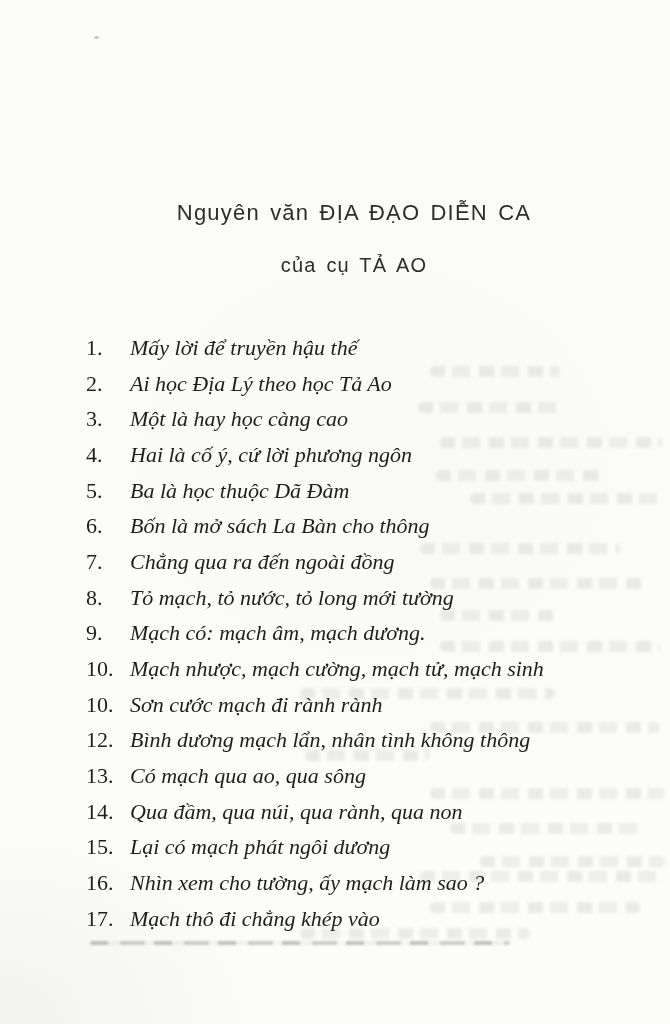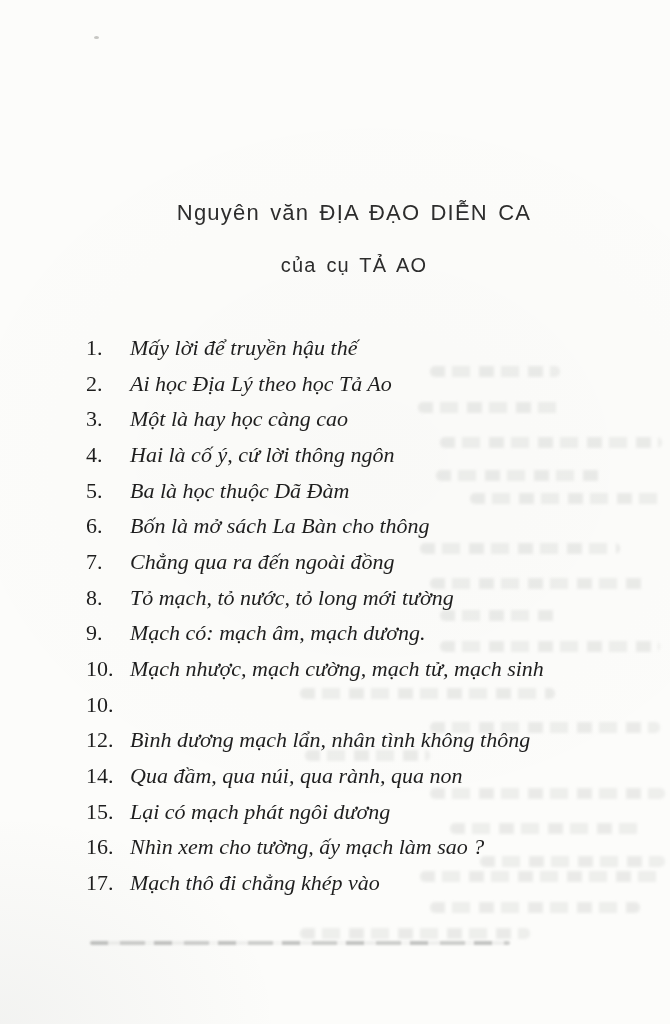--- a/index.html
+++ b/index.html
@@ -150,21 +150,21 @@
       <span class="txt">Ai học Địa Lý theo học Tả Ao</span>
     </div>
 
     <div class="verse">
       <span class="num">3.</span>
       <span class="txt">Một là hay học càng cao</span>
     </div>
 
     <div class="verse">
       <span class="num">4.</span>
-      <span class="txt">Hai là cố ý, cứ lời thông ngôn</span>
+      <span class="txt">Hai là cố ý, cứ lời phương ngôn</span>
     </div>
 
     <div class="verse">
       <span class="num">5.</span>
       <span class="txt">Ba là học thuộc Dã Đàm</span>
     </div>
 
     <div class="verse">
       <span class="num">6.</span>
       <span class="txt">Bốn là mở sách La Bàn cho thông</span>
@@ -185,27 +185,32 @@
       <span class="txt">Mạch có: mạch âm, mạch dương.</span>
     </div>
 
     <div class="verse">
       <span class="num">10.</span>
       <span class="txt">Mạch nhược, mạch cường, mạch tử, mạch sinh</span>
     </div>
 
     <div class="verse">
       <span class="num">10.</span>
+      <span class="txt">Sơn cước mạch đi rành rành</span>
     </div>
 
     <div class="verse">
       <span class="num">12.</span>
       <span class="txt">Bình dương mạch lẩn, nhân tình không thông</span>
     </div>
 
+    <div class="verse">
+      <span class="num">13.</span>
+      <span class="txt">Có mạch qua ao, qua sông</span>
+    </div>
 
     <div class="verse">
       <span class="num">14.</span>
       <span class="txt">Qua đầm, qua núi, qua rành, qua non</span>
     </div>
 
     <div class="verse">
       <span class="num">15.</span>
       <span class="txt">Lại có mạch phát ngôi dương</span>
     </div>

